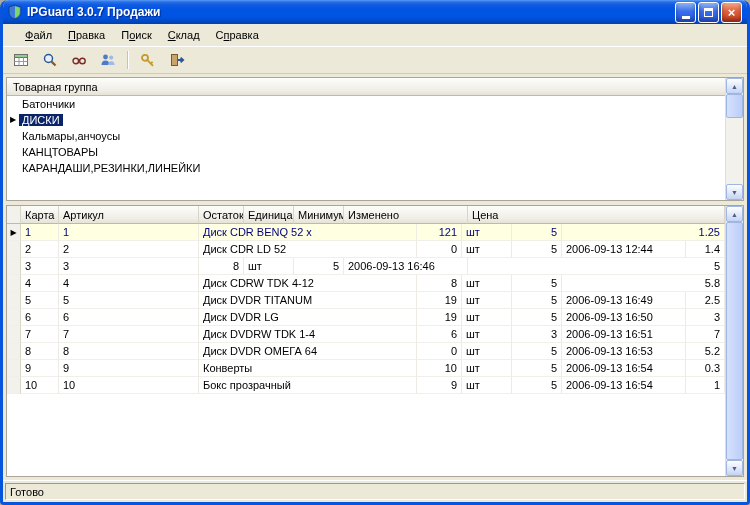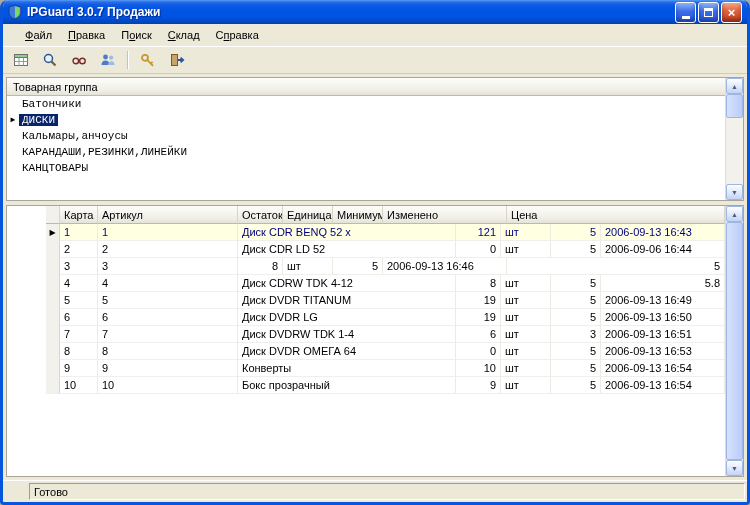--- a/index.html
+++ b/index.html
@@ -21,28 +21,28 @@
   .menu-item{padding:2px 8px;color:#000;cursor:default;}
   
   .toolbar{flex:none;display:flex;align-items:center;gap:3px;height:28px;padding:2px 5px;box-sizing:border-box;
     border-top:1px solid #fff;border-bottom:1px solid #cfccbe;}
   .tool-btn{width:24px;height:22px;display:flex;align-items:center;justify-content:center;border:1px solid transparent;border-radius:2px;}
   .tool-sep{width:1px;height:18px;background:#c6c3b6;border-right:1px solid #fff;margin:0 3px;}
   
   .client{flex:1;display:flex;flex-direction:column;gap:4px;padding:3px;min-height:0;}
   .panel{display:flex;background:#fff;border:1px solid #A9A599;box-sizing:border-box;overflow:hidden;}
   .group-panel{flex:none;height:124px;}
-  .grid-panel{flex:1;min-height:0;padding-left:39px;}
+  .grid-panel{flex:1;min-height:0;}
   .panel-inner{flex:1;display:flex;flex-direction:column;min-width:0;overflow:hidden;}
   
   .hdr{background:linear-gradient(180deg,#FDFDFB,#EFEDE5 75%,#E5E2D6);border-bottom:1px solid #BDB9AB;color:#000;font-size:11px;}
   .group-header{flex:none;height:17px;display:flex;align-items:center;padding:0 6px;}
   
   .group-list{flex:1;background:#fff;overflow:hidden;}
-  .group-row{display:flex;align-items:center;height:16px;font-size:11px;color:#000;font-family:Liberation Mono, monospace;}
+  .group-row{display:flex;align-items:center;height:16px;font-size:11px;color:#000;}
   .row-marker{flex:none;width:12px;text-align:center;font-size:8px;color:#000;line-height:1;}
   .group-label{padding:0 3px;white-space:nowrap;}
   .group-row.selected .group-label{background:#0A246A;color:#fff;}
   
   .grid-header{flex:none;display:flex;height:18px;}
   .gh-cell{box-sizing:border-box;display:flex;align-items:center;padding:0 4px;white-space:nowrap;overflow:hidden;
     background:linear-gradient(180deg,#FDFDFB,#EFEDE5 75%,#E5E2D6);border-bottom:1px solid #BDB9AB;border-right:1px solid #D9D6C9;font-size:11px;}
   .grid-body{flex:1;background:#fff;overflow:hidden;}
   .grid-row{display:flex;height:17px;}
   .g-cell{box-sizing:border-box;display:flex;align-items:center;padding:0 4px;font-size:11px;color:#000;white-space:nowrap;overflow:hidden;
@@ -61,21 +61,21 @@
   .grid-row.selected .g-cell.c-ind{background:#F2F1EC;color:#000;}
   
   .scrollbar{flex:none;width:17px;display:flex;flex-direction:column;background:#F2F1EC;border-left:1px solid #E0DDD3;}
   .sb-btn{flex:none;height:16px;display:flex;align-items:center;justify-content:center;font-size:7px;color:#4D6185;
     background:linear-gradient(180deg,#FDFEFF,#D9E3F8 65%,#C4D3F1);border:1px solid #9EB6E4;border-radius:2px;box-sizing:border-box;}
   .sb-track{flex:1;position:relative;}
   .sb-thumb{position:absolute;left:0;right:0;background:linear-gradient(90deg,#D6E1FC,#BACDF8);border:1px solid #9EB6E4;border-radius:2px;box-sizing:border-box;}
   
   .statusbar{flex:none;height:19px;display:flex;align-items:center;background:#ECE9D8;border-top:1px solid #fff;padding:1px 2px;}
   .status-field{flex:1;height:15px;display:flex;align-items:center;padding:0 4px;font-size:11px;color:#000;
-    border:1px solid;border-color:#9D9A90 #FFFFFF #FFFFFF #9D9A90;margin-left:24px;}
+    border:1px solid;border-color:#9D9A90 #FFFFFF #FFFFFF #9D9A90;}
 </style>
 </head>
 <body>
 
 <div class="window">
 
   <div class="titlebar">
     <span style="display:flex;">
       <svg width="16" height="16" viewBox="0 0 16 16">
         <path d="M8 1 L14 3 V8 C14 12 11 14.4 8 15 C5 14.4 2 12 2 8 V3 Z" fill="#3E7BD6" stroke="#1C3F86" stroke-width="1"></path>
@@ -165,25 +165,25 @@
             <div class="group-row selected">
               <span class="row-marker">▶</span>
               <span class="group-label">ДИСКИ</span>
             </div>
             <div class="group-row">
               <span class="row-marker"></span>
               <span class="group-label">Кальмары,анчоусы</span>
             </div>
             <div class="group-row">
               <span class="row-marker"></span>
-              <span class="group-label">КАРАНДАШИ,РЕЗИНКИ,ЛИНЕЙКИ</span>
+              <span class="group-label">КАНЦТОВАРЫ</span>
             </div>
             <div class="group-row">
               <span class="row-marker"></span>
-              <span class="group-label">КАНЦТОВАРЫ</span>
+              <span class="group-label">КАРАНДАШИ,РЕЗИНКИ,ЛИНЕЙКИ</span>
             </div>
           </div>
       </div>
       <div class="scrollbar">
         <div class="sb-btn">▲</div>
         <div class="sb-track">
           <div class="sb-thumb" style="top:0;height:24px;"></div>
         </div>
         <div class="sb-btn">▼</div>
       </div>
@@ -203,32 +203,31 @@
           </div>
         <div class="grid-body">
             <div class="grid-row selected">
               <div class="g-cell c-ind" style="font-size: 8px;">▶</div>
               <div class="g-cell c-karta">1</div>
               <div class="g-cell c-artikul">1</div>
               <div class="g-cell c-opisanie">Диск CDR BENQ 52 x</div>
               <div class="g-cell c-ostatok num">121</div>
               <div class="g-cell c-edinitsa">шт</div>
               <div class="g-cell c-minimum num">5</div>
-              <div class="g-cell c-izmeneno">2006-09-13 16:43</div>
               <div class="g-cell c-tsena num">1.25</div>
             </div>
             <div class="grid-row">
               <div class="g-cell c-ind"></div>
               <div class="g-cell c-karta">2</div>
               <div class="g-cell c-artikul">2</div>
               <div class="g-cell c-opisanie">Диск CDR LD 52</div>
               <div class="g-cell c-ostatok num">0</div>
               <div class="g-cell c-edinitsa">шт</div>
               <div class="g-cell c-minimum num">5</div>
-              <div class="g-cell c-izmeneno">2006-09-06 16:44</div>
+              <div class="g-cell c-izmeneno">2006-09-13 12:44</div>
               <div class="g-cell c-tsena num">1.4</div>
             </div>
             <div class="grid-row">
               <div class="g-cell c-ind"></div>
               <div class="g-cell c-karta">3</div>
               <div class="g-cell c-artikul">3</div>
               <div class="g-cell c-ostatok num">8</div>
               <div class="g-cell c-edinitsa">шт</div>
               <div class="g-cell c-minimum num">5</div>
               <div class="g-cell c-izmeneno">2006-09-13 16:46</div>

